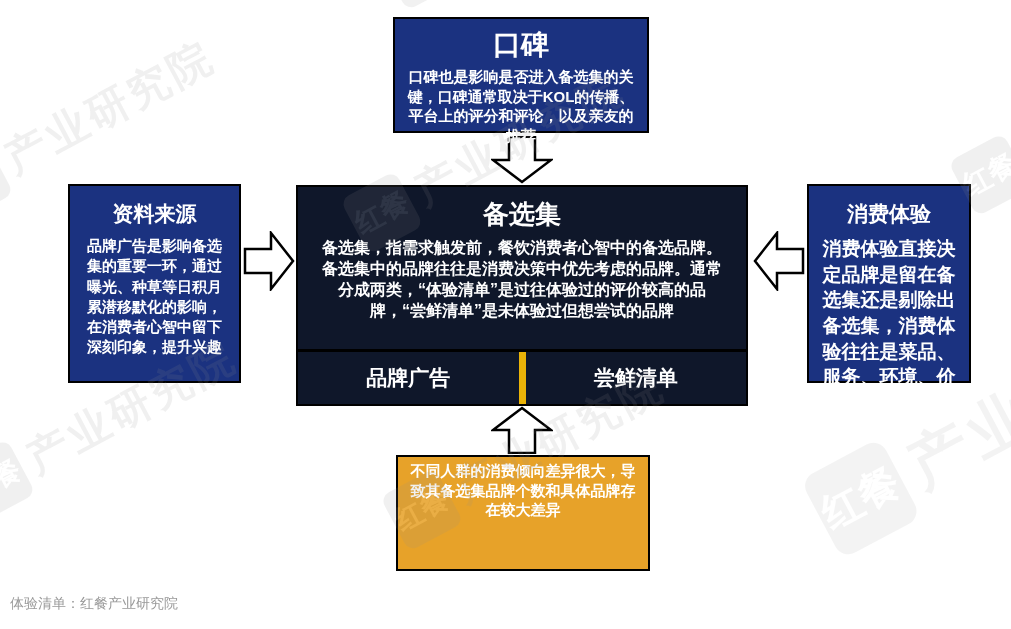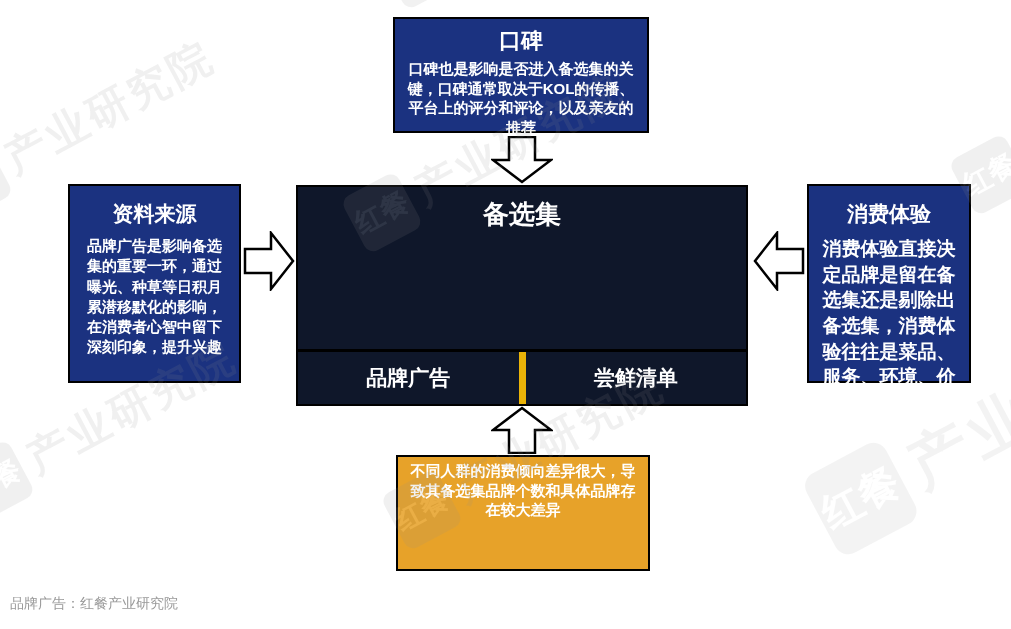--- a/index.html
+++ b/index.html
@@ -7,21 +7,21 @@
     position:relative;width:1011px;height:629px;background:#ffffff;
     overflow:hidden;font-family:"Liberation Sans","DejaVu Sans",sans-serif;
   }
   .node{
     position:absolute;box-sizing:border-box;border:2px solid #000;
     color:#ffffff;z-index:2;
   }
   .node .title{font-weight:bold;text-align:center;}
   .node .body{font-weight:bold;text-align:center;}
   .node-top{left:393px;top:17px;width:256px;height:116px;background:#1b3280;padding:5px 10px;}
-  .node-top .title{font-size:22px;margin:2px 0 3px 0;}
+  .node-top .title{font-size:28px;margin:2px 0 3px 0;}
   .node-top .body{font-size:15px;line-height:1.3;}
   .node-left{left:68px;top:184px;width:173px;height:199px;background:#1b3280;padding:8px 10px;}
   .node-left .title{font-size:21px;margin:6px 0 8px 0;}
   .node-left .body{font-size:15px;line-height:1.35;}
   .node-right{left:807px;top:184px;width:164px;height:199px;background:#1b3280;padding:8px 10px;}
   .node-right .title{font-size:21px;margin:6px 0 8px 0;}
   .node-right .body{font-size:19px;line-height:1.35;}
   .node-center{
     left:296px;top:185px;width:452px;height:221px;background:#0f172a;
     display:flex;flex-direction:column;padding:0;
@@ -80,20 +80,21 @@
   </div>
 
   <div class="node node-right">
     <div class="title">消费体验</div>
     <div class="body">消费体验直接决定品牌是留在备选集还是剔除出备选集，消费体验往往是菜品、服务、环境、价格等一系列综合表现的结果</div>
   </div>
 
   <div class="node node-center">
     <div class="main">
       <div class="title">备选集</div>
+      <div class="body">备选集，指需求触发前，餐饮消费者心智中的备选品牌。备选集中的品牌往往是消费决策中优先考虑的品牌。通常分成两类，“体验清单”是过往体验过的评价较高的品牌，“尝鲜清单”是未体验过但想尝试的品牌</div>
     </div>
     <div class="lists">
       <div class="list-cell">品牌广告</div>
       <div class="list-cell">尝鲜清单</div>
     </div>
   </div>
 
   <div class="node node-bottom">
     <div class="body">不同人群的消费倾向差异很大，导致其备选集品牌个数和具体品牌存在较大差异</div>
   </div>
@@ -133,15 +134,15 @@
   </div>
   <div class="wm wm6">
     <div class="wm-box">红餐</div>
 
   </div>
   <div class="wm wm7">
     <div class="wm-box">红餐</div>
 
   </div>
 
-  <div class="source-note">品牌广告：红餐产业研究院</div>
+  <div class="source-note">体验清单：红餐产业研究院</div>
 
 </div>
 
 </body></html>

